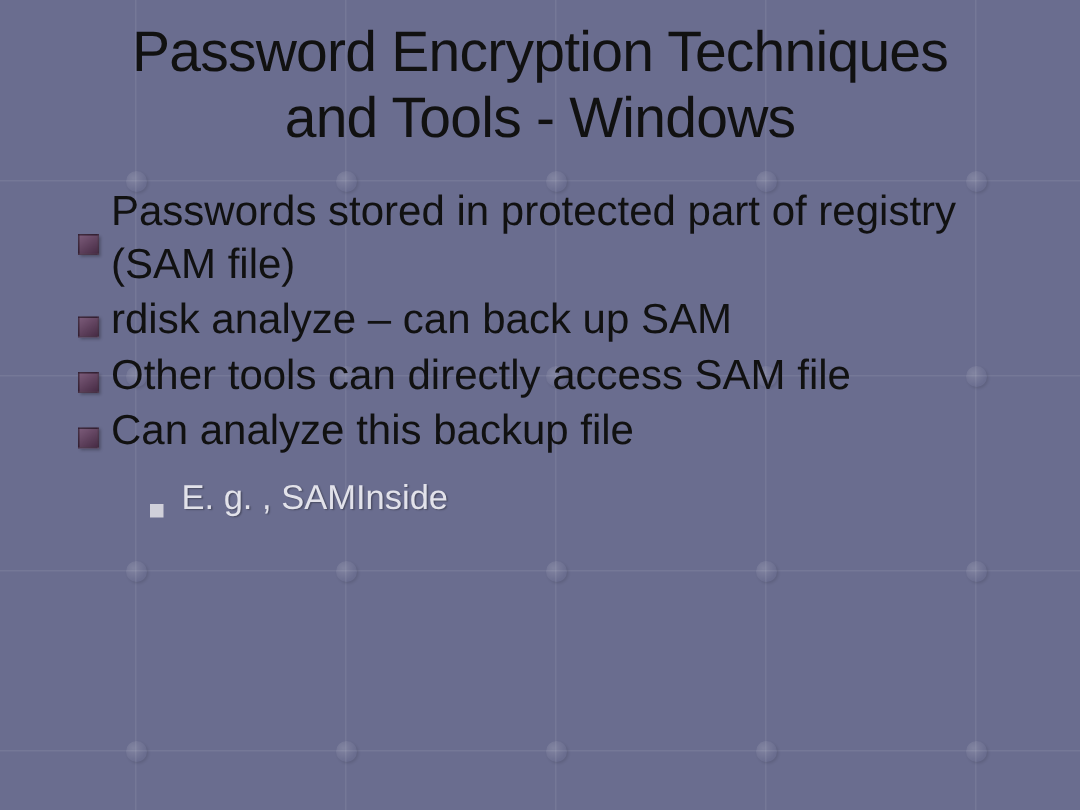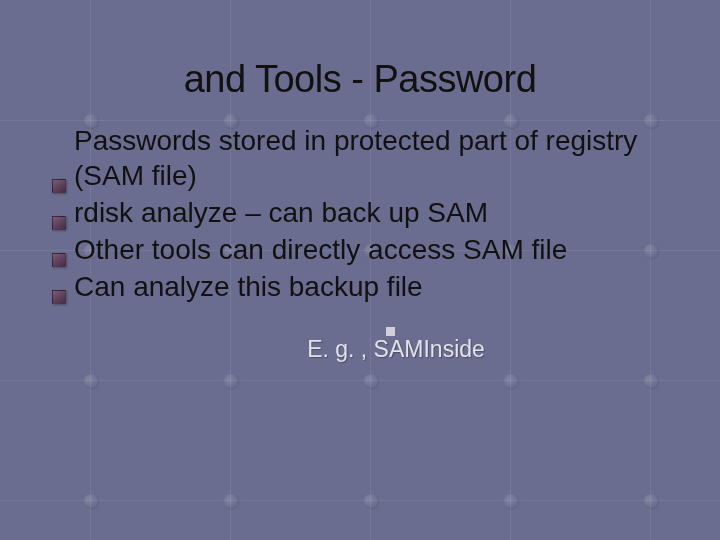--- a/index.html
+++ b/index.html
@@ -53,43 +53,42 @@
     padding: 14px 40px 0 40px;
     font-weight: 400;
     letter-spacing: -0.5px;
   }
   .body {
     position: relative;
     padding: 22px 28px 0 52px;
   }
   .bullet-row {
     display: flex;
-    align-items: flex-end;
+    align-items: center;
     margin-bottom: 2px;
   }
   .bullet-square {
     width: 12px;
     height: 12px;
     background: linear-gradient(145deg, #7a5a78, #472b45);
     border: 1px solid rgba(0,0,0,0.3);
     box-shadow: 1px 1px 2px rgba(0,0,0,0.3);
     margin-top: 10px;
     margin-right: 8px;
     flex-shrink: 0;
   }
   .bullet-text {
     font-size: 28px;
     line-height: 1.25;
   }
   .sub-row {
     display: flex;
-    align-items: center;
+    align-items: flex-end;
     margin-left: 48px;
     margin-top: 14px;
-    flex-direction: column;
   }
   .sub-square {
     width: 9px;
     height: 9px;
     background: #d0d0da;
     margin-top: 9px;
     margin-right: 12px;
     flex-shrink: 0;
   }
   .sub-text {
@@ -132,22 +131,22 @@
     <div class="dot" style="left:504px;top:374px"></div>
     <div class="dot" style="left:644px;top:374px"></div>
     <div class="dot" style="left:84px;top:494px"></div>
     <div class="dot" style="left:224px;top:494px"></div>
     <div class="dot" style="left:364px;top:494px"></div>
     <div class="dot" style="left:504px;top:494px"></div>
     <div class="dot" style="left:644px;top:494px"></div>
   </div>
 
   <div class="title">
-    <br>
-    <span>and Tools - Password</span>
+    <span>Password Encryption Techniques</span><br>
+    <span>and Tools - Windows</span>
   </div>
 
   <div class="body">
 
     <div class="bullet-row">
       <div class="bullet-square"></div>
       <div class="bullet-text">Passwords stored in protected part of registry (SAM file)</div>
     </div>
 
     <div class="bullet-row">

